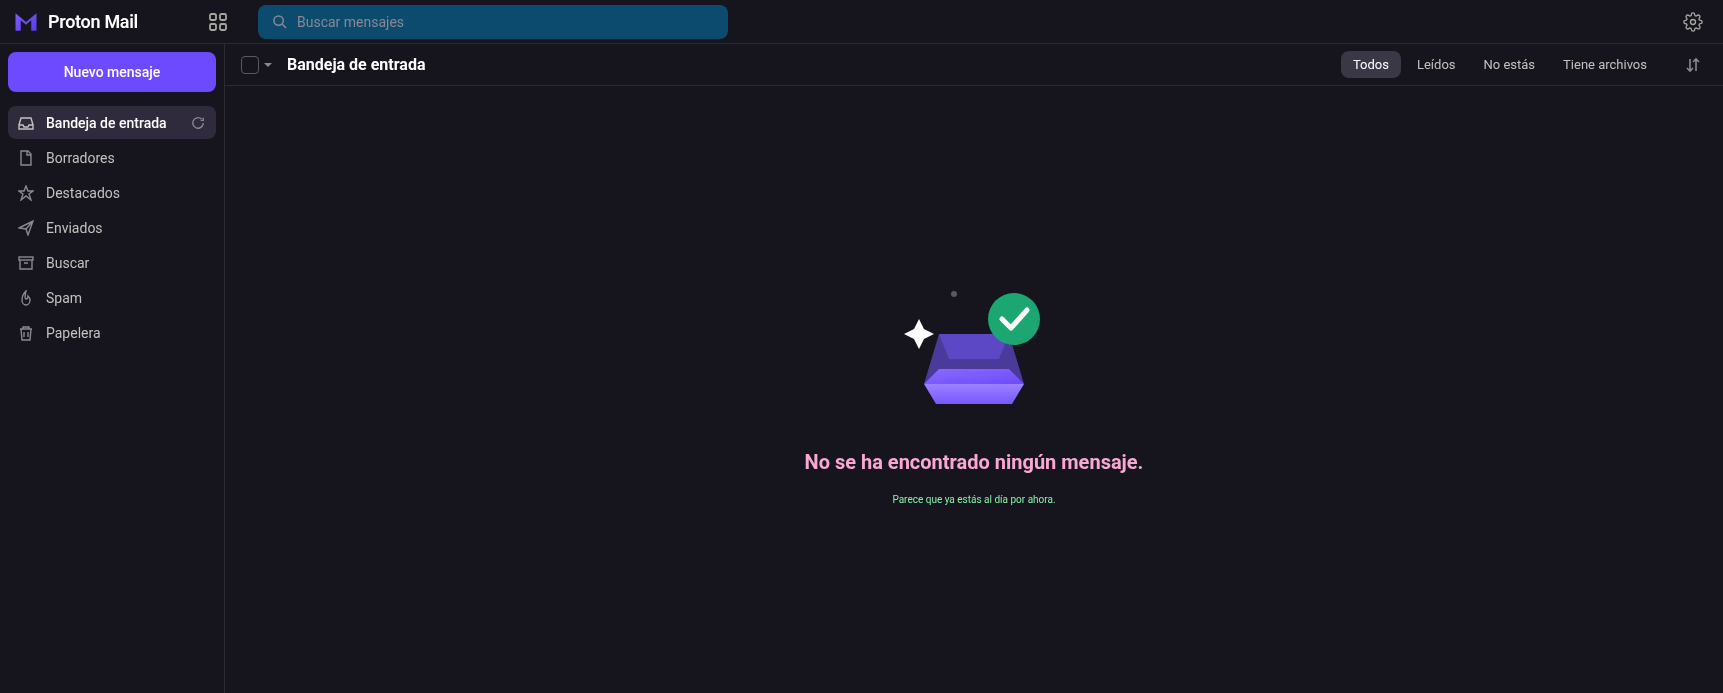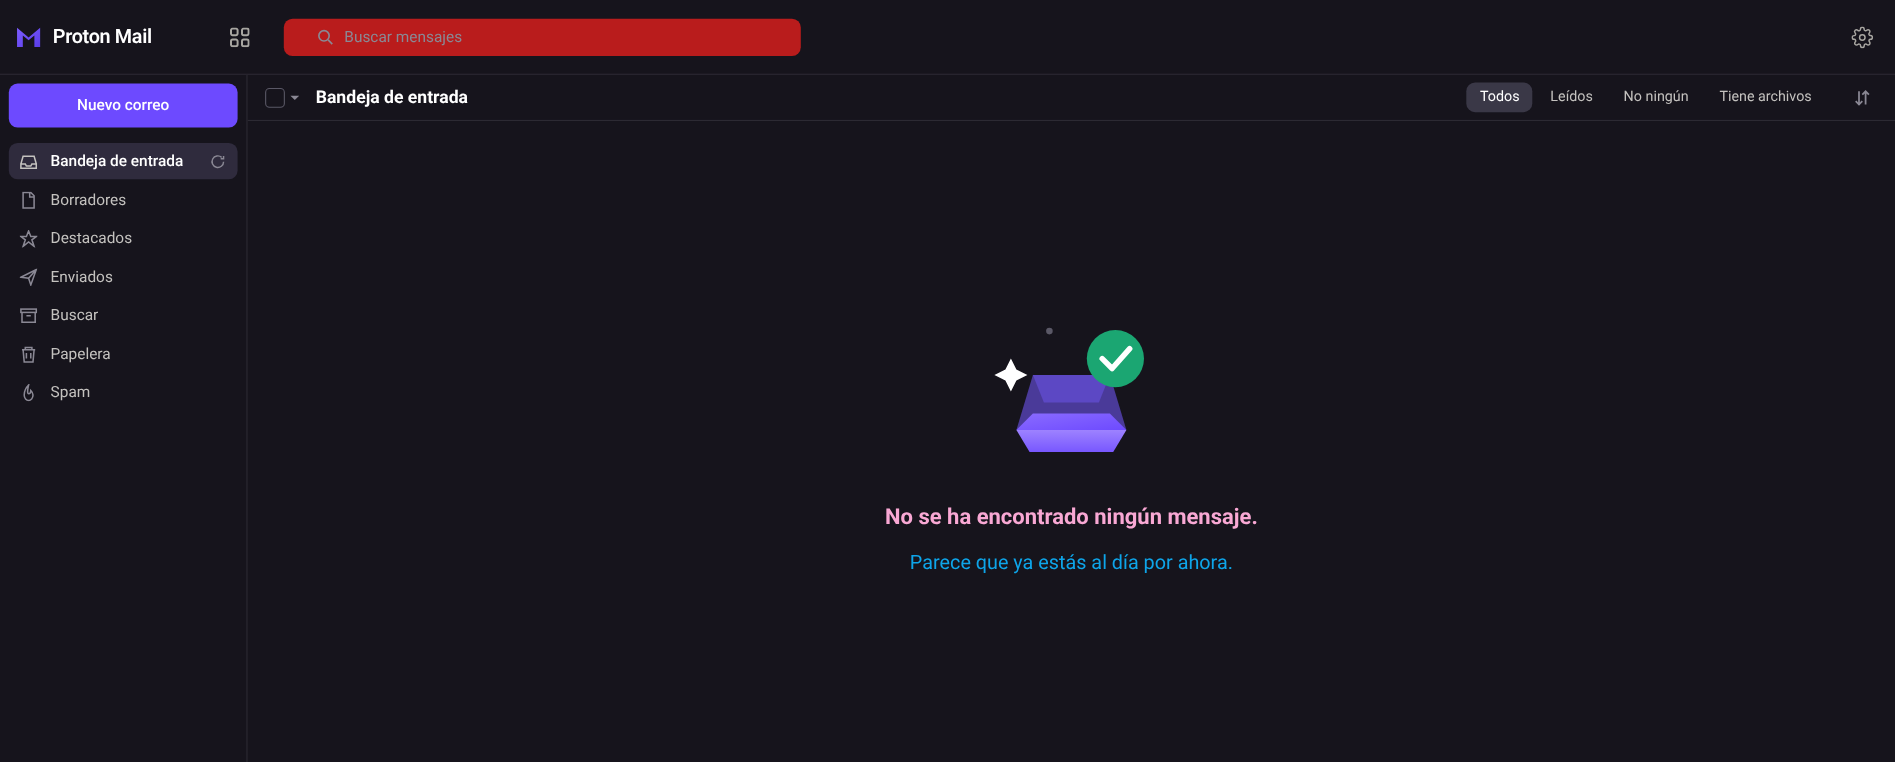--- a/index.html
+++ b/index.html
@@ -14,21 +14,21 @@
       width: 1723px;
       height: 693px;
       overflow: hidden;
     }
     .app {
       display: flex;
       flex-direction: column;
       height: 100%;
     }
     .topbar {
-      height: 68px;
+      height: 44px;
       display: flex;
       align-items: center;
       padding: 0 12px;
       border-bottom: 1px solid #2c2a33;
       gap: 12px;
     }
     .logo-area {
       display: flex;
       align-items: center;
       gap: 8px;
@@ -56,25 +56,25 @@
       color: #a8a6a1;
       margin-left: -24px;
     }
     .search-container {
       flex: 0 0 auto;
       margin-left: 10px;
     }
     .search-box {
       width: 470px;
       height: 34px;
-      background: #b91c1c;
-      border-radius: 8px;
-      display: flex;
-      align-items: center;
-      padding: 0 30px;
+      background: #0c4a6e;
+      border-radius: 8px;
+      display: flex;
+      align-items: center;
+      padding: 0 14px;
       gap: 10px;
     }
     .search-box input {
       background: transparent;
       border: none;
       outline: none;
       color: #e8e6e3;
       font-size: 14px;
       width: 100%;
     }
@@ -250,22 +250,22 @@
       height: 140px;
     }
     .empty-title {
       font-size: 20px;
       font-weight: 700;
       color: #f9a8d4;
       margin-top: 16px;
       text-align: right;
     }
     .empty-subtitle {
-      font-size: 18px;
-      color: #0ea5e9;
+      font-size: 10px;
+      color: #86efac;
     }
   </style>
 </head>
 <body>
 
 <div class="app">
   <div class="topbar">
     <div class="logo-area">
       <svg class="logo-mark" viewBox="0 0 32 32">
         <defs>
@@ -299,21 +299,21 @@
     <div class="settings-btn">
       <svg width="20" height="20" viewBox="0 0 24 24" fill="none" stroke="currentColor" stroke-width="1.6">
         <circle cx="12" cy="12" r="3"></circle>
         <path d="M19.4 15a1.65 1.65 0 0 0 .33 1.82l.06.06a2 2 0 1 1-2.83 2.83l-.06-.06a1.65 1.65 0 0 0-1.82-.33 1.65 1.65 0 0 0-1 1.51V21a2 2 0 0 1-4 0v-.09A1.65 1.65 0 0 0 9 19.4a1.65 1.65 0 0 0-1.82.33l-.06.06a2 2 0 1 1-2.83-2.83l.06-.06a1.65 1.65 0 0 0 .33-1.82 1.65 1.65 0 0 0-1.51-1H3a2 2 0 0 1 0-4h.09A1.65 1.65 0 0 0 4.6 9a1.65 1.65 0 0 0-.33-1.82l-.06-.06a2 2 0 1 1 2.83-2.83l.06.06a1.65 1.65 0 0 0 1.82.33H9a1.65 1.65 0 0 0 1-1.51V3a2 2 0 0 1 4 0v.09a1.65 1.65 0 0 0 1 1.51 1.65 1.65 0 0 0 1.82-.33l.06-.06a2 2 0 1 1 2.83 2.83l-.06.06a1.65 1.65 0 0 0-.33 1.82V9c.3.63.91 1.04 1.51 1H21a2 2 0 0 1 0 4h-.09a1.65 1.65 0 0 0-1.51 1z"></path>
       </svg>
     </div>
   </div>
 
   <div class="body-area">
     <div class="sidebar">
-      <button class="compose-btn">Nuevo correo</button>
+      <button class="compose-btn">Nuevo mensaje</button>
 
       <div class="nav-item active">
         <span class="nav-icon">
           <svg width="16" height="16" viewBox="0 0 16 16" fill="none" stroke="currentColor" stroke-width="1.4">
               <path d="M1 10 L5 10 L6 12 L10 12 L11 10 L15 10 L15 14 L1 14 Z M1 10 L3 3 L13 3 L15 10"></path>
             </svg>
         </span>
         <span class="nav-label">Bandeja de entrada</span>
         <span class="nav-refresh">
           <svg width="14" height="14" viewBox="0 0 16 16" fill="none" stroke="currentColor" stroke-width="1.5">
@@ -355,53 +355,53 @@
               <rect x="1" y="2" width="14" height="3"></rect>
               <path d="M2 5 L2 14 L14 14 L14 5 M6 8 L10 8"></path>
             </svg>
         </span>
         <span class="nav-label">Buscar</span>
       </div>
 
       <div class="nav-item">
         <span class="nav-icon">
           <svg width="16" height="16" viewBox="0 0 16 16" fill="none" stroke="currentColor" stroke-width="1.4">
+              <path d="M8 1 C8 1 4 5 4 10 C4 13 6 15 8 15 C10 15 12 13 12 10 C12 8 10 6 10 6 C10 6 10 9 8 9 C6 9 8 1 8 1 Z"></path>
+            </svg>
+        </span>
+        <span class="nav-label">Spam</span>
+      </div>
+
+      <div class="nav-item">
+        <span class="nav-icon">
+          <svg width="16" height="16" viewBox="0 0 16 16" fill="none" stroke="currentColor" stroke-width="1.4">
               <path d="M2 4 L14 4 M5 4 L5 2 L11 2 L11 4 M3 4 L4 15 L12 15 L13 4 M6 7 L6 12 M10 7 L10 12"></path>
             </svg>
         </span>
         <span class="nav-label">Papelera</span>
-      </div>
-
-      <div class="nav-item">
-        <span class="nav-icon">
-          <svg width="16" height="16" viewBox="0 0 16 16" fill="none" stroke="currentColor" stroke-width="1.4">
-              <path d="M8 1 C8 1 4 5 4 10 C4 13 6 15 8 15 C10 15 12 13 12 10 C12 8 10 6 10 6 C10 6 10 9 8 9 C6 9 8 1 8 1 Z"></path>
-            </svg>
-        </span>
-        <span class="nav-label">Spam</span>
       </div>
 
     </div>
 
     <div class="main">
       <div class="toolbar">
         <div class="select-all">
           <div class="checkbox"></div>
           <span class="select-caret">
             <svg width="10" height="10" viewBox="0 0 10 10" fill="currentColor">
                 <path d="M1 3 L5 7 L9 3 Z"></path>
               </svg>
           </span>
         </div>
         <div class="folder-title">Bandeja de entrada</div>
         <div class="toolbar-spacer"></div>
         <div class="filter-group">
           <button class="filter-btn active">Todos</button>
           <button class="filter-btn">Leídos</button>
-          <button class="filter-btn">No ningún</button>
+          <button class="filter-btn">No estás</button>
           <button class="filter-btn">Tiene archivos</button>
         </div>
         <div class="sort-btn">
           <svg width="16" height="16" viewBox="0 0 16 16" fill="none" stroke="currentColor" stroke-width="1.6">
               <path d="M5 2 L5 14 M2 11 L5 14 L8 11 M11 14 L11 2 M8 5 L11 2 L14 5"></path>
             </svg>
         </div>
       </div>
 
       <div class="empty-state">

